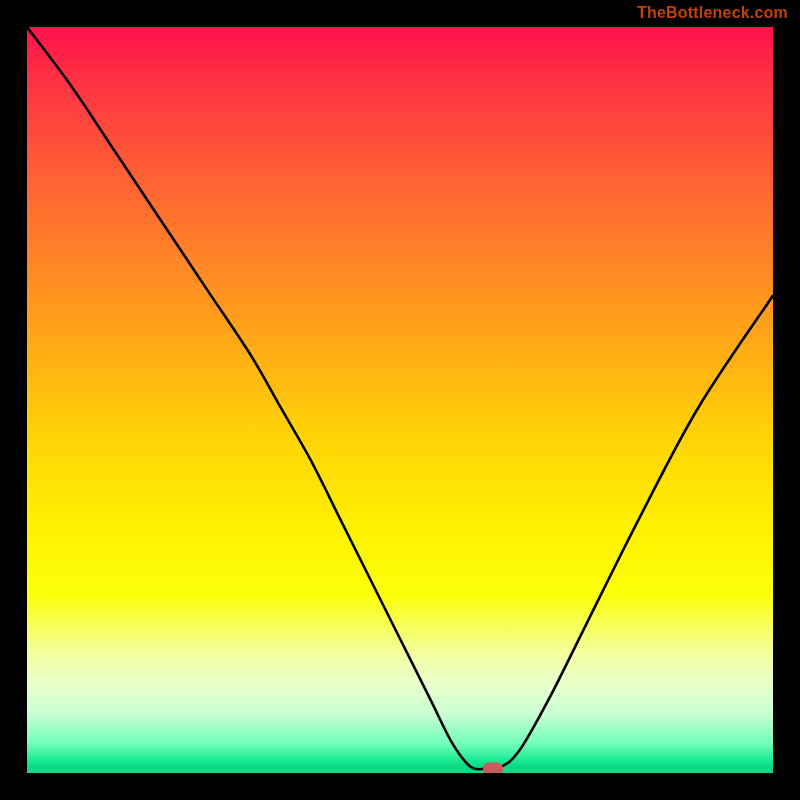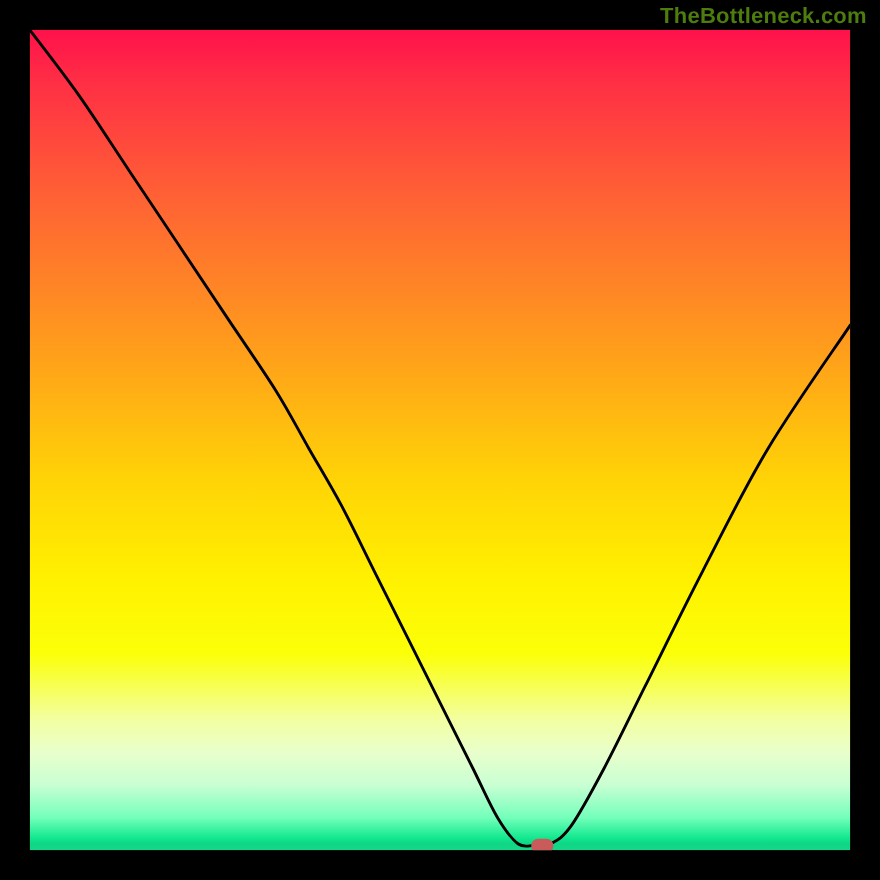--- a/index.html
+++ b/index.html
@@ -63,23 +63,23 @@
     height: 13px;
     border-radius: 6px;
     background: #c95b5b;
     transform: translate(-50%, -50%);
   }
   .watermark {
     position: absolute;
     top: 4px;
     right: 12px;
     font-family: Arial, Helvetica, sans-serif;
-    font-size: 20px;
+    font-size: 16px;
     font-weight: 600;
-    color: #4d7c0f;
+    color: #c2410c;
     letter-spacing: 0.2px;
   }
 </style>
 </head>
 <body>
 
 <div class="frame">
   <div class="watermark">TheBottleneck.com</div>
   <div class="plot-area">
     <div class="gradient"></div>

